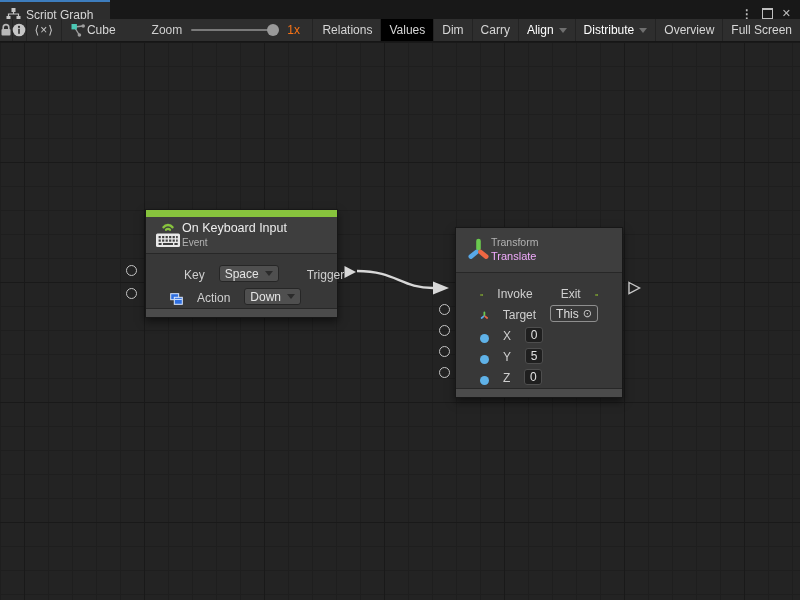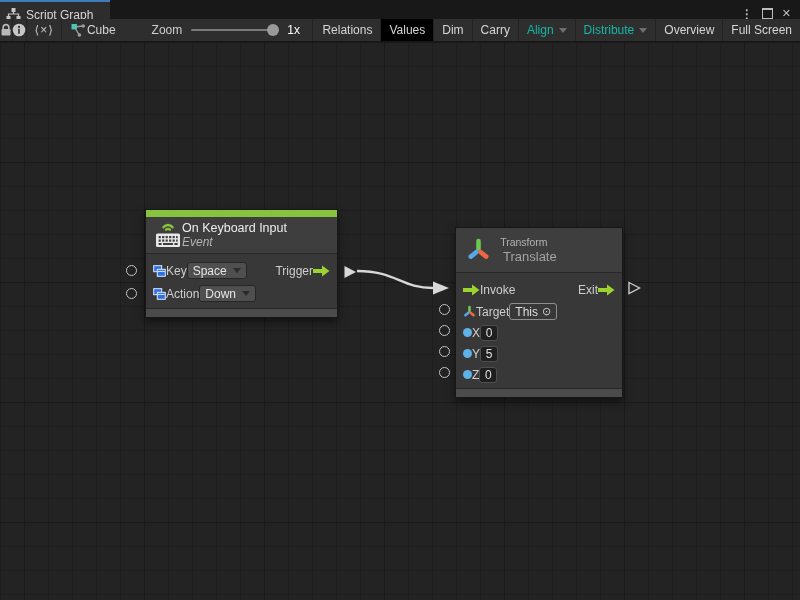--- a/index.html
+++ b/index.html
@@ -24,50 +24,50 @@
   .sep{width:1px;background:#232323;}
   .tbtn-lock{width:26px;}
   .tbtn-info{width:26px;}
   .tbtn-code{width:77px;color:#C8C8C8;font-size:12px;letter-spacing:1px;}
   .target-btn{display:flex;align-items:center;gap:0;padding:0 10px 0 9px;}
   .zoom-group{display:flex;align-items:center;margin-left:26px;}
   .zoom-label{color:#CFCFCF;}
   .slider{position:relative;width:86px;height:12px;margin:0 10px 0 9px;display:flex;align-items:center;}
   .slider-track{width:100%;height:2px;background:#7A7A7A;border-radius:1px;}
   .slider-handle{position:absolute;right:-2px;top:0;width:12px;height:12px;border-radius:50%;background:#9A9A9A;}
-  .zoom-value{color:#ffffff;margin-right:12px;}
+  .zoom-value{color:#f97316;margin-right:12px;}
   .right-buttons{display:flex;align-items:stretch;margin-left:2px;flex:1;}
   .rbtn{display:flex;align-items:center;gap:5px;padding:0 8px;white-space:nowrap;}
   .rbtn.active{background:#000000;}
-  .rbtn.disabled{color:#14b8a6;}
+  .rbtn.disabled{color:#ffffff;}
   .caret-sm{width:0;height:0;border-left:4px solid transparent;border-right:4px solid transparent;border-top:5px solid #6F6F6F;}
   
   .canvas{position:absolute;top:42px;left:0;right:0;bottom:0;background-color:#232323;
     background-image:
       linear-gradient(#191919 1px, transparent 1px),
       linear-gradient(90deg,#191919 1px, transparent 1px),
       linear-gradient(#1E1E1E 1px, transparent 1px),
       linear-gradient(90deg,#1E1E1E 1px, transparent 1px);
     background-size:120px 120px,120px 120px,24px 24px,24px 24px;
     background-position:0 0,24px 0,0 0,0 0;}
   .wire-layer{position:absolute;top:0;left:0;width:800px;height:600px;pointer-events:none;z-index:2;}
   
   .node{position:absolute;z-index:3;background:#383838;border:1px solid #171717;box-sizing:border-box;
         box-shadow:0 4px 8px rgba(0,0,0,.5);}
   .event-node{left:145px;top:209px;width:193px;}
   .translate-node{left:455px;top:227px;width:168px;}
   .accent-bar{height:7px;background:#87C33D;}
   .node-header{background:#3E3E3E;display:flex;align-items:center;gap:0;padding:4px 8px;border-bottom:1px solid #272727;}
   .hdr-title{font-size:12.5px;color:#EDEDED;line-height:15px;}
-  .hdr-sub{font-size:12px;color:#B2B2B2;line-height:13px;font-style:italic;}
+  .hdr-sub{font-size:10px;color:#B2B2B2;line-height:13px;}
   .hdr-cat{font-size:10.5px;color:#B2B2B2;line-height:13px;text-align:center;}
-  .hdr-title-lg{font-size:13px;color:#a3a3a3;line-height:15px;margin-left:12px;}
+  .hdr-title-lg{font-size:11px;color:#f0abfc;line-height:15px;}
   .node-header.tall{padding:8px 10px;}
   .node-body{padding:5px 0 3px 0;}
-  .nrow{height:23px;display:flex;align-items:center;gap:0;padding:0 7px;font-size:12px;color:#CFCFCF;}
+  .nrow{height:23px;display:flex;align-items:flex-end;gap:14px;padding:0 24px;font-size:12px;color:#CFCFCF;}
   .nrow.short{height:21px;}
   .nrow .grow{flex:1;}
   .dropdown{background:#4F4F4F;border:1px solid #262626;border-radius:3px;height:15px;
             display:flex;align-items:center;gap:6px;padding:0 5px;color:#e5e5e5;font-size:12px;}
   .dd-caret{width:0;height:0;border-left:4px solid transparent;border-right:4px solid transparent;border-top:5px solid #2B2B2B;}
   .node-footer{height:8px;background:#4B4B4B;border-top:1px solid #272727;}
   .param-field{min-width:8px;padding:0 4px;height:14px;background:#1F1F1F;border:1px solid #4E4E4E;
                border-radius:3px;color:#E0E0E0;font-size:12px;display:flex;align-items:center;justify-content:center;}
   .this-btn{border:1px solid #8F8F8F;border-radius:3px;height:15px;padding:0 5px;display:flex;
             align-items:center;gap:4px;color:#DEDEDE;font-size:12px;background:transparent;}

